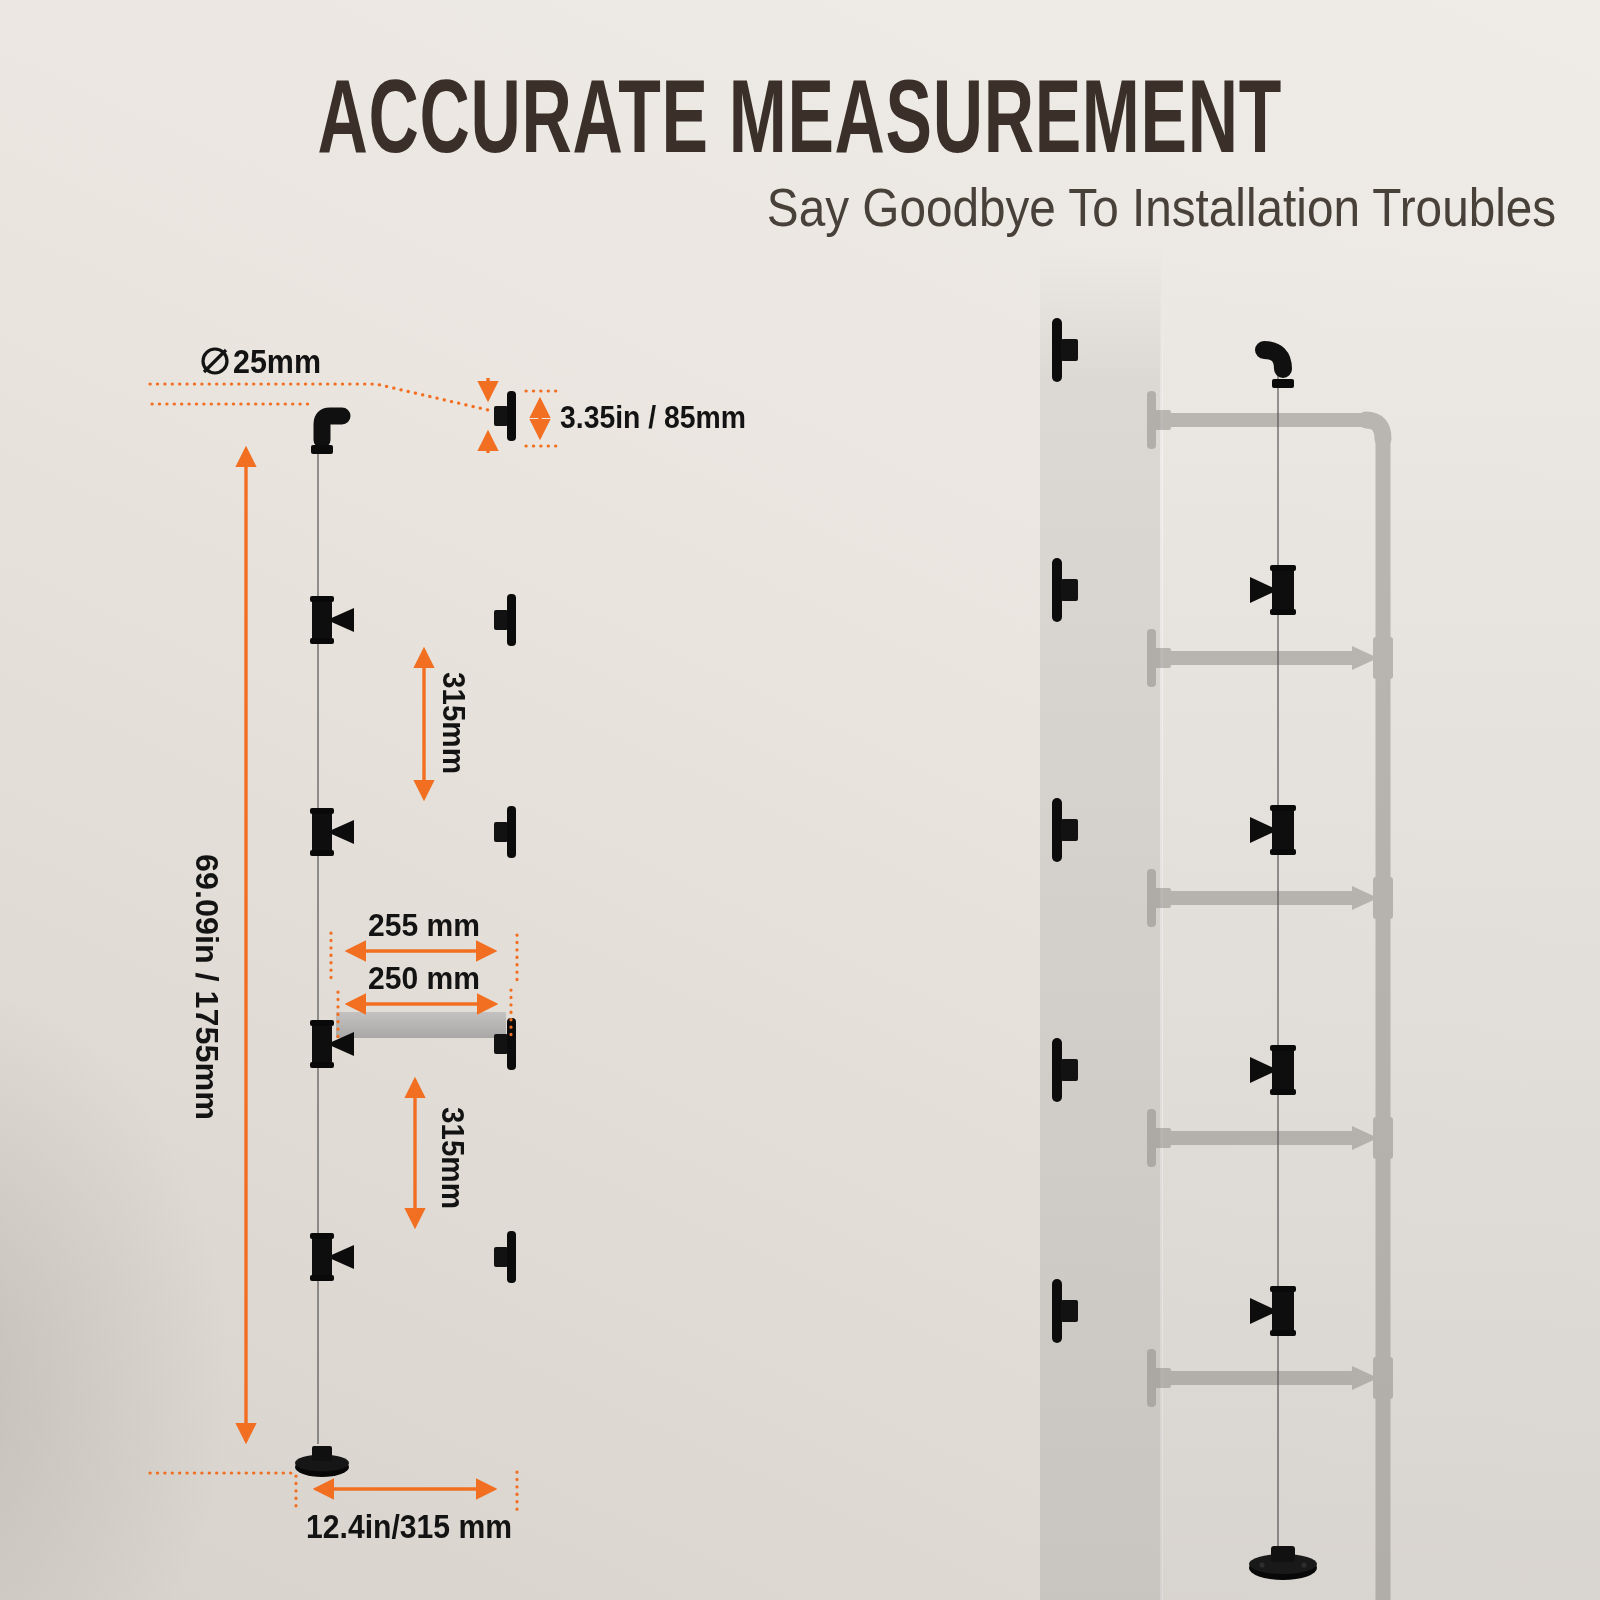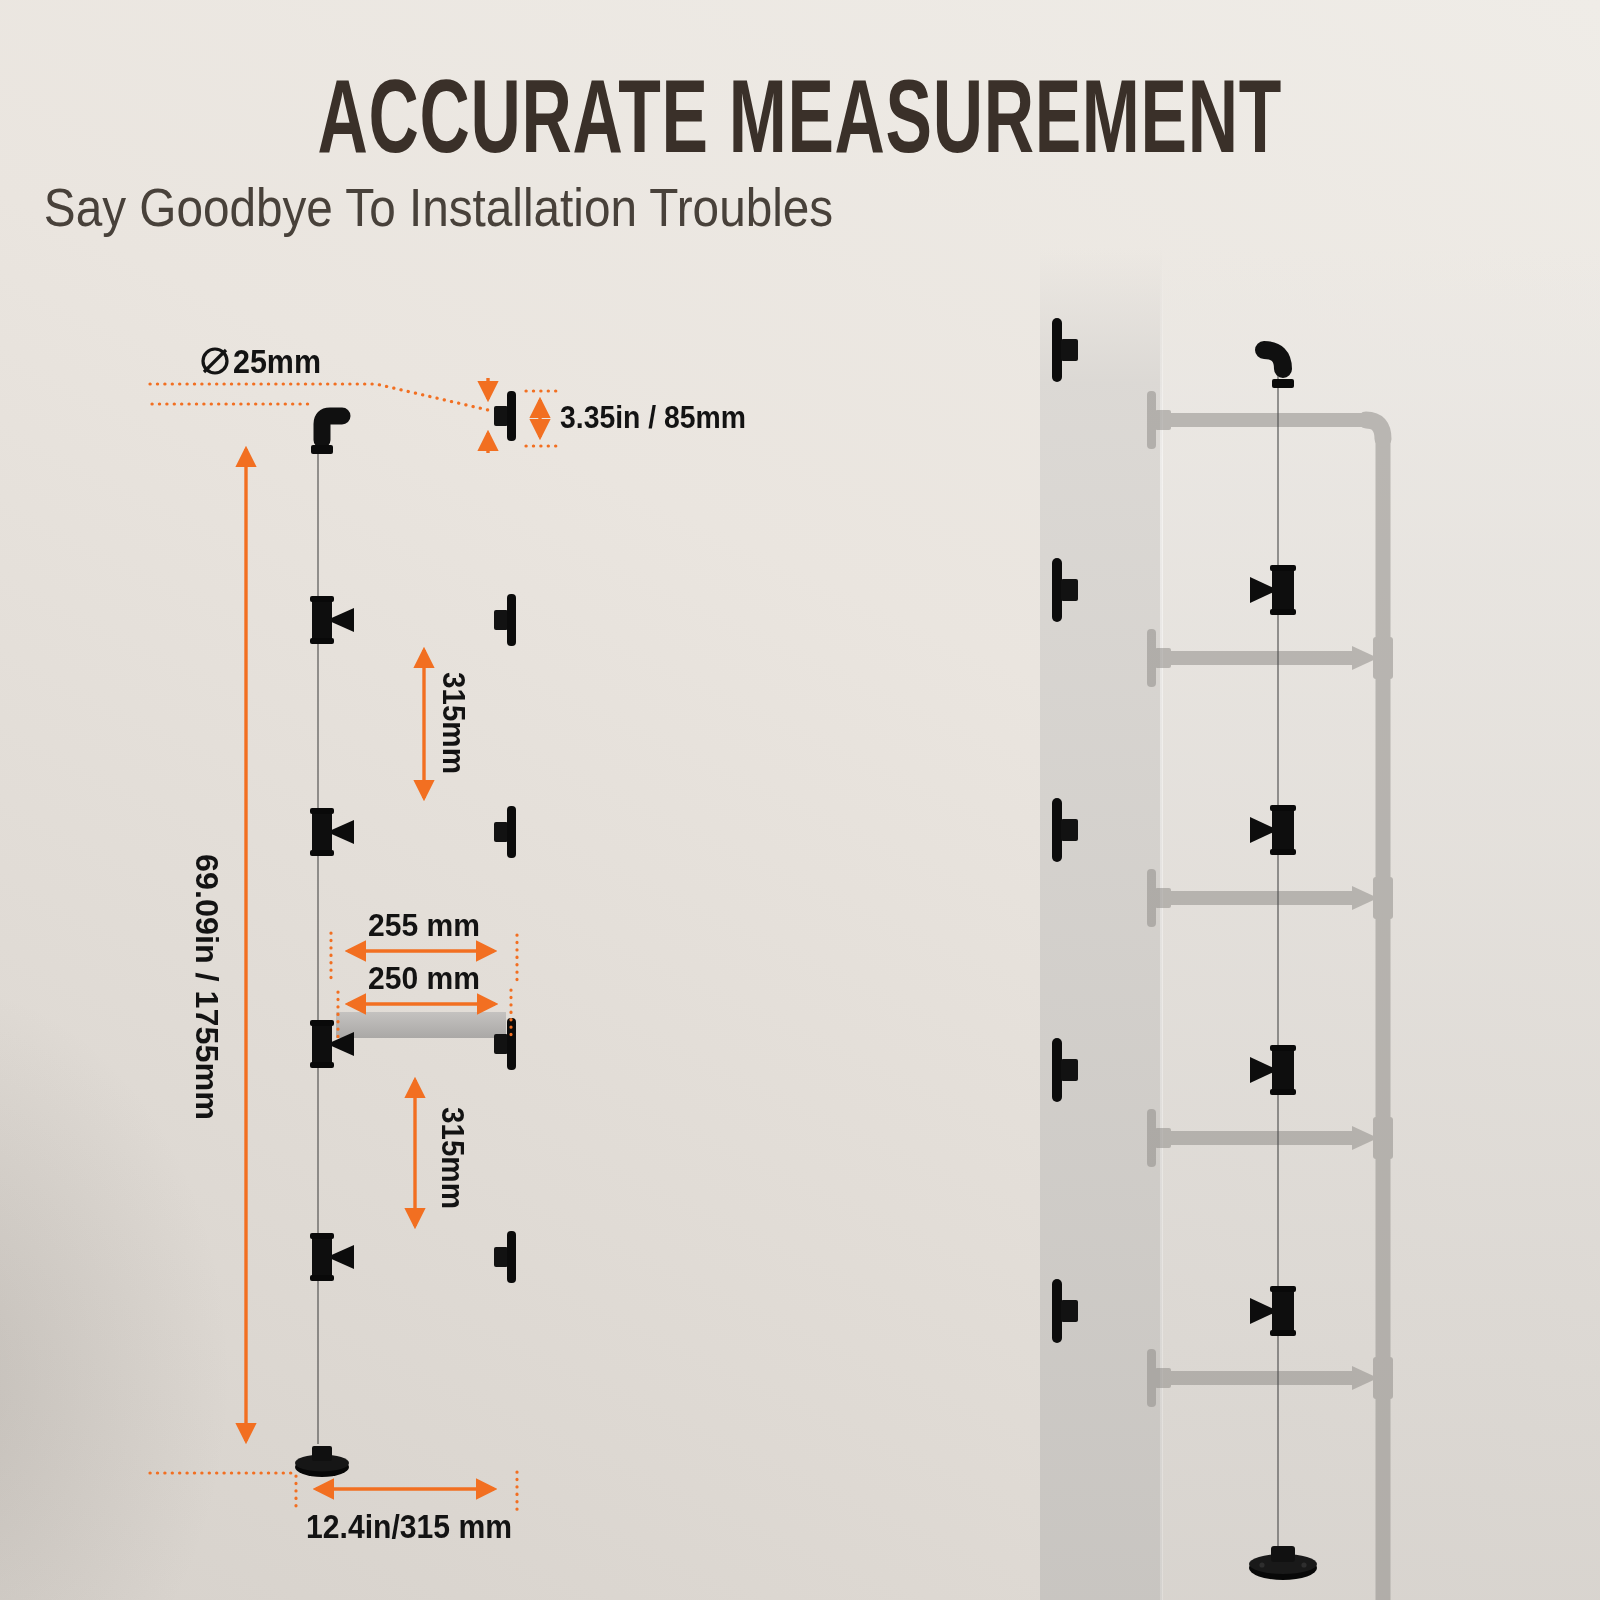--- a/index.html
+++ b/index.html
@@ -10,21 +10,21 @@
              linear-gradient(205deg,#efece7 0%, #eae5df 40%, #e0dbd5 72%, #d7d2cc 100%); }
   .wall-band { position:absolute; left:1040px; top:248px; width:122px; height:1352px;
              background:linear-gradient(180deg, rgba(222,219,215,0) 0%, rgba(219,216,212,0.95) 10%, rgba(199,196,192,0.95) 100%); }
   .wall-right { position:absolute; left:1162px; top:248px; width:438px; height:1352px;
              background:linear-gradient(180deg, rgba(237,234,230,0) 0%, rgba(234,231,227,0.80) 10%, rgba(215,211,206,0.85) 100%); }
   .corner-edge { position:absolute; left:1160px; top:255px; width:3px; height:1345px;
              background:linear-gradient(180deg, rgba(255,255,255,0), rgba(255,255,255,0.5) 15%, rgba(255,255,255,0.22)); }
   .title { position:absolute; top:64px; left:0; right:0; text-align:center; font-weight:bold;
            font-size:104px; line-height:1; color:#3a3029; white-space:nowrap; }
   .title > span { display:inline-block; transform:scaleX(0.67); letter-spacing:1px; }
-  .subtitle { position:absolute; top:181px; left:0; right:0; text-align:left;
+  .subtitle { position:absolute; top:181px; left:0; right:0; text-align:right;
            font-size:53px; line-height:1; color:#48413a; white-space:nowrap; }
   .subtitle > span { display:inline-block; transform:scaleX(0.9); }
   svg.scene { position:absolute; left:0; top:0; }
   .lbl { font-weight:bold; fill:#131313; font-family:"Liberation Sans","DejaVu Sans",sans-serif; }
   .dim { stroke:#f26f21; stroke-width:3.4; fill:none; }
   .dot { stroke:#f26f21; stroke-width:3.2; stroke-dasharray:0.2 7.2; stroke-linecap:round; fill:none; }
 </style>
 </head>
 <body>
 

